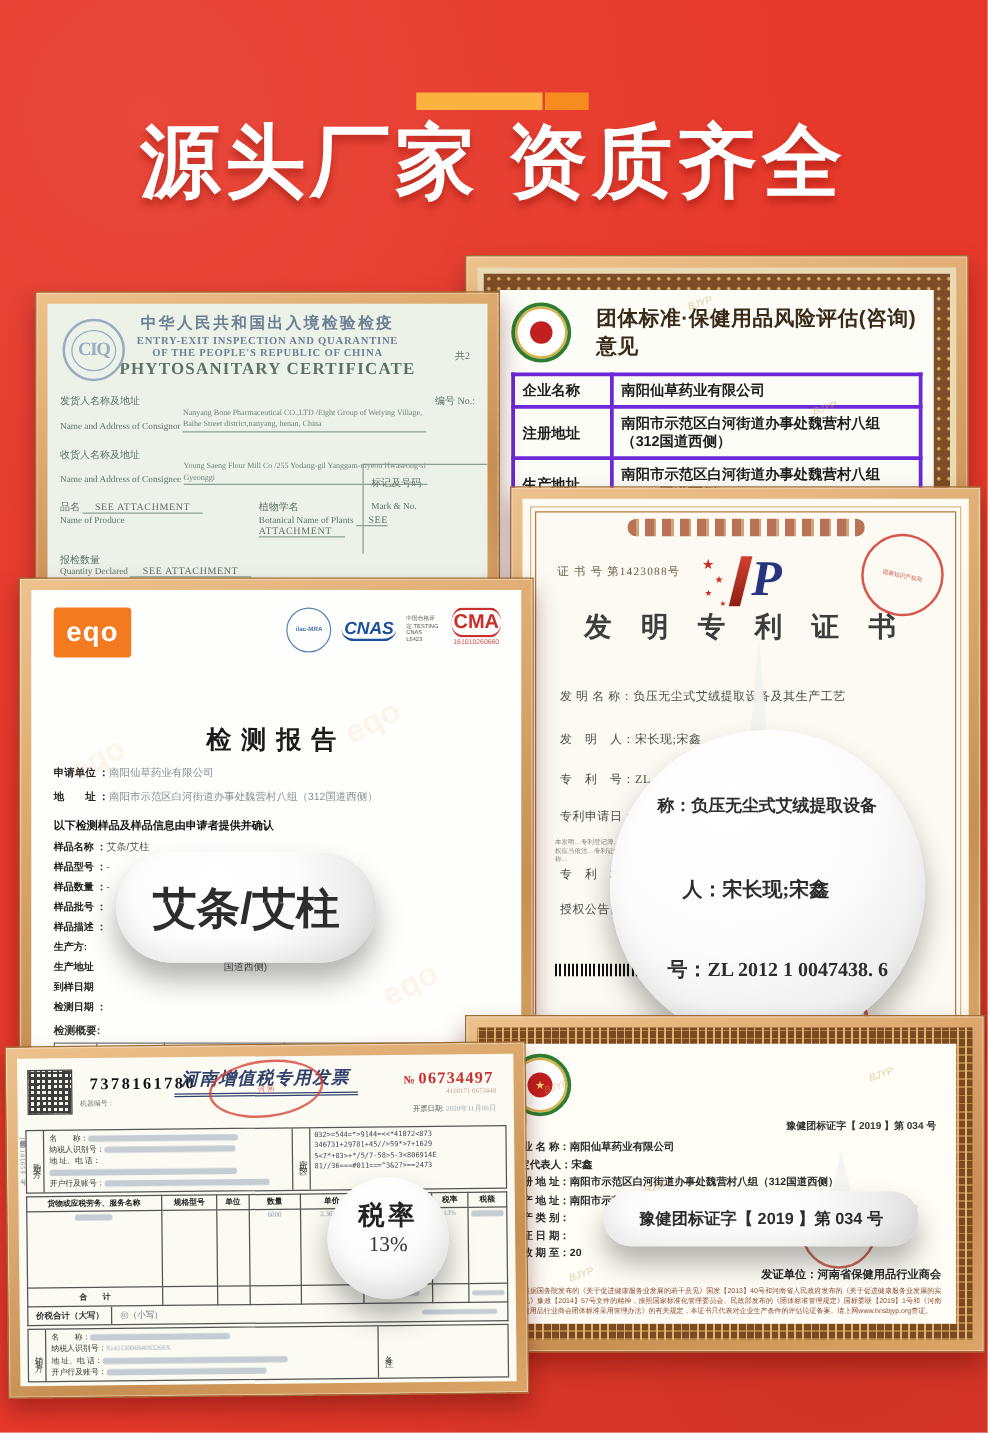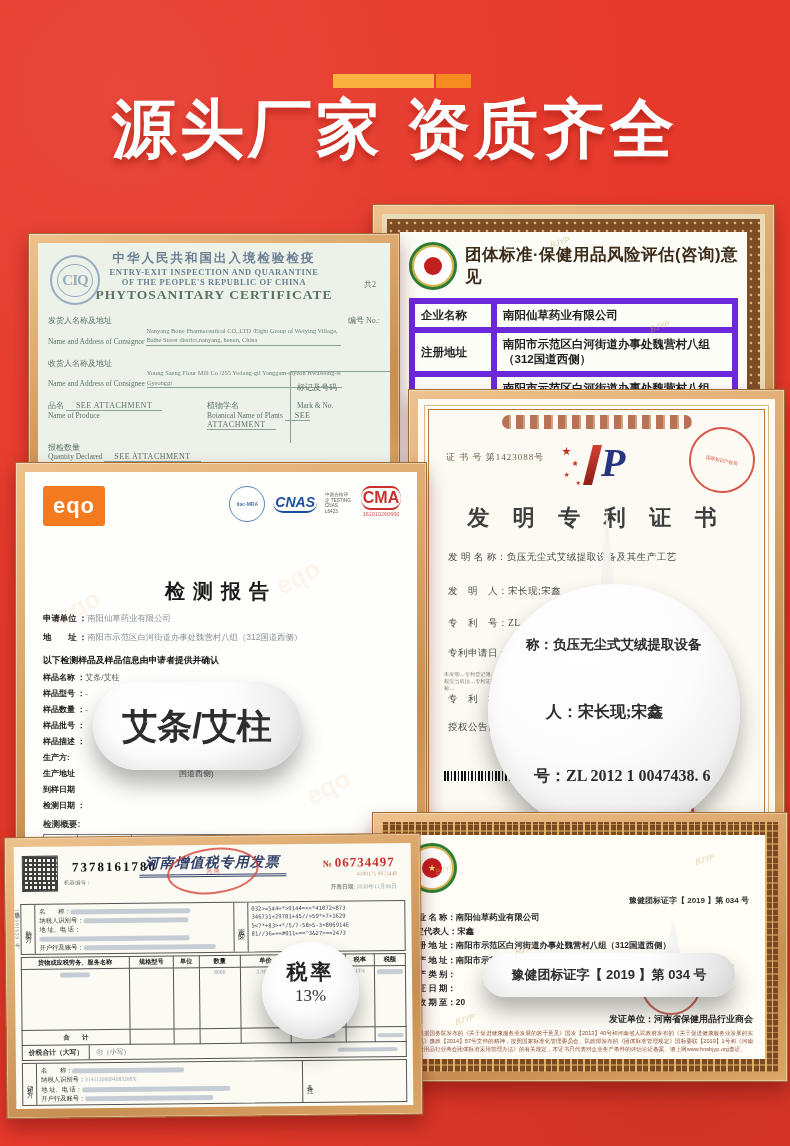--- a/index.html
+++ b/index.html
@@ -38,27 +38,27 @@
   .a-en2{font-size:7.4px}
   .a-val{font-size:6.4px;color:#70837a;border-bottom:.5px solid #8ba196;display:inline-block}
   .a-see{font-size:8px;letter-spacing:.5px;border-bottom:.5px solid #8ba196;padding:0 10px}
   .a-markbox{position:absolute;right:0;top:128px;width:100px;height:72px;border-left:1px solid #8ba196;border-top:1px solid #8ba196;padding:4px 0 0 6px;box-sizing:border-box}
   
   .certB{left:372px;top:204px;width:383px;height:396px;z-index:1}
   .matB{width:100%;height:100%;background:#e9dab6;padding:5px;box-sizing:border-box}
   .bandB{width:100%;height:100%;box-sizing:border-box;padding:13px;background-color:#7c4d27;
     background-image:radial-gradient(circle,rgba(228,185,110,.95) 1px,transparent 1.7px);background-size:8px 8px}
   .paperB{background:#fdfdf8;padding:10px 9px;color:#222}
-  .b-head{display:flex;align-items:center;gap:8px;margin-bottom:8px}
+  .b-head{display:flex;align-items:center;gap:20px;margin-bottom:8px}
   .logoB{width:42px;height:42px;border:3px solid #2f7d32;border-radius:50%;flex:0 0 auto;
     display:flex;align-items:center;justify-content:center;background:#fff;box-shadow:inset 0 0 0 2px #d9b24a}
   .logoB-in{width:18px;height:18px;border-radius:50%;background:#c21f1f}
   .b-title{font-size:16.5px;font-weight:900;color:#3a2a18;letter-spacing:.5px}
   .tblB{width:100%;border-collapse:collapse;font-size:11.5px}
-  .tblB th,.tblB td{border:6px solid #6d28d9;padding:4px 6px;text-align:left;font-weight:bold;color:#1d1d1d}
+  .tblB th,.tblB td{border:3px solid #6d28d9;padding:4px 6px;text-align:left;font-weight:bold;color:#1d1d1d}
   .tblB th{width:64px;font-weight:bold}
   .wmB{position:absolute;font-size:8px;color:#caa85a;opacity:.55;transform:rotate(-18deg);font-style:italic}
   
   .certC{left:15px;top:462px;width:392px;height:391px;z-index:4}
   .paperC{background:#fefefc;padding:14px 18px;color:#333}
   .eqo{width:62px;height:40px;background:#f47a20;border-radius:3px;display:flex;align-items:center;justify-content:center;
     color:#fff;font-weight:900;font-size:22px;letter-spacing:1px}
   .c-logos{position:absolute;right:14px;top:14px;display:flex;align-items:flex-start;gap:8px}
   .ilac{width:34px;height:34px;border:1.5px solid #5b85b8;border-radius:50%;display:flex;align-items:center;justify-content:center;
     font-size:5px;color:#4a78ad;font-weight:bold}
@@ -92,21 +92,21 @@
   .innD{position:absolute;inset:10px;border:1.5px solid #b5793f;box-shadow:0 0 0 3px #fcfaf2,0 0 0 4px #d8b98a;pointer-events:none}
   .d-orn{position:absolute;left:50%;top:16px;transform:translateX(-50%);width:190px;height:14px;
     background:repeating-linear-gradient(90deg,#a8502f 0 7px,#c98d5e 7px 9px,transparent 9px 14px);border-radius:7px;opacity:.8}
   .d-no{position:absolute;left:28px;top:52px;font-size:9px;letter-spacing:1px;color:#6b5b46}
   .d-logo{position:absolute;left:50%;top:40px;transform:translateX(-50%);width:70px;height:52px}
   .d-p{position:absolute;right:6px;top:0;font-size:40px;font-weight:bold;font-style:italic;color:#26357e;font-family:"Liberation Serif",serif}
   .d-wedge{position:absolute;left:26px;top:6px;width:9px;height:40px;background:linear-gradient(180deg,#d04030,#8e1f16);transform:skewX(-14deg)}
   .d-star{position:absolute;color:#cf2b1e}
   .d-seal{position:absolute;right:20px;top:28px;width:62px;height:62px;border:2px solid #d5453a;border-radius:50%;
     color:#d5453a;font-size:4.6px;display:flex;align-items:center;justify-content:center;text-align:center;transform:rotate(12deg);opacity:.9}
-  .d-title{position:absolute;left:0;width:100%;top:104px;text-align:center;font-size:22px;letter-spacing:9px;color:#3d3d3d;font-weight:bold}
+  .d-title{position:absolute;left:0;width:100%;top:88px;text-align:center;font-size:22px;letter-spacing:9px;color:#3d3d3d;font-weight:bold}
   .d-f{position:absolute;left:30px;font-size:9.5px;letter-spacing:.5px;color:#4a4a4a}
   .d-fine{position:absolute;left:26px;top:272px;width:120px;font-size:5.2px;line-height:7px;color:#8a8478}
   .d-bar{position:absolute;left:26px;top:372px;width:150px;height:10px;
     background:repeating-linear-gradient(90deg,#111 0 1.6px,transparent 1.6px 3.4px)}
   .d-bigseal{position:absolute;left:150px;bottom:-64px;width:128px;height:128px;border:3px solid #cc4438;border-radius:50%;
     color:#cc4438;font-size:8px;display:flex;align-items:flex-start;justify-content:center;padding-top:10px;box-sizing:border-box;transform:rotate(-14deg);opacity:.85}
   .bubD{position:absolute;left:488px;top:584px;width:252px;height:252px;border-radius:50%;z-index:4;overflow:hidden}
   .bubD .l1{position:absolute;left:38px;top:52px;font-size:13.5px;font-weight:bold;color:#2d2d2d;white-space:nowrap;font-family:"Liberation Serif",serif}
   .bubD .l2{position:absolute;left:58px;top:118px;font-size:16px;font-weight:bold;color:#2d2d2d;font-family:"Liberation Serif",serif}
   .bubD .l3{position:absolute;left:46px;top:182px;font-size:16px;font-weight:bold;color:#2d2d2d;white-space:nowrap;font-family:"Liberation Serif",serif}

